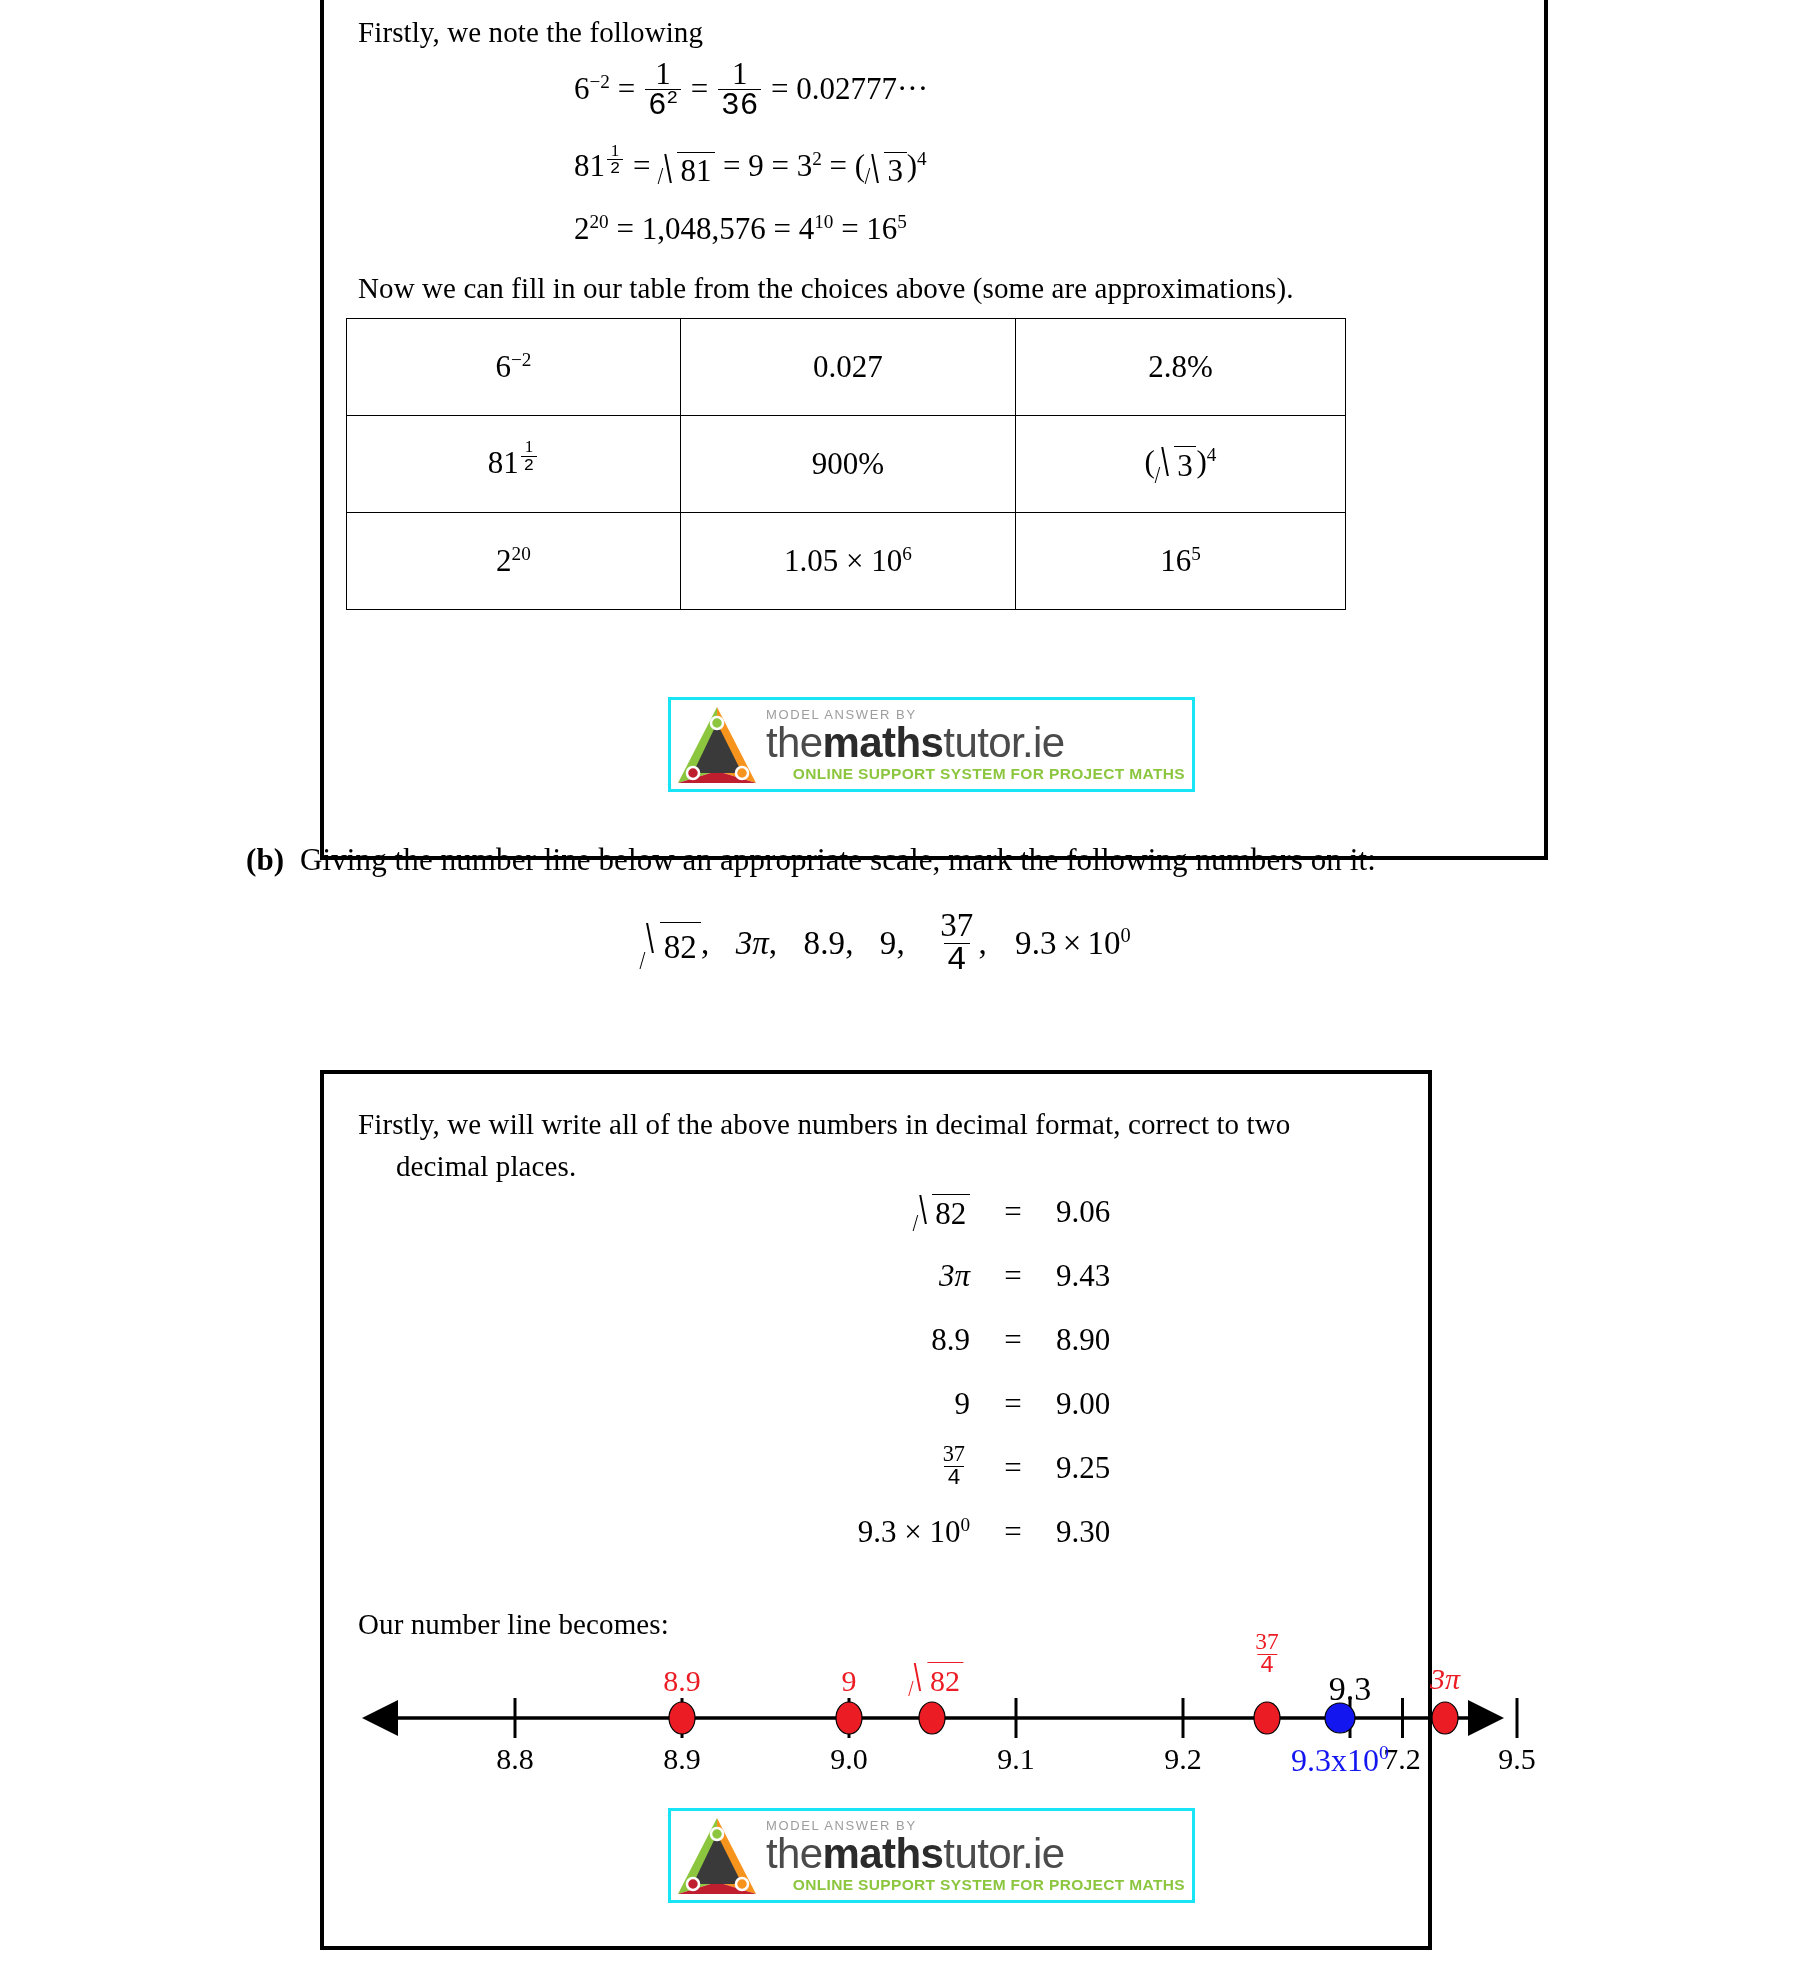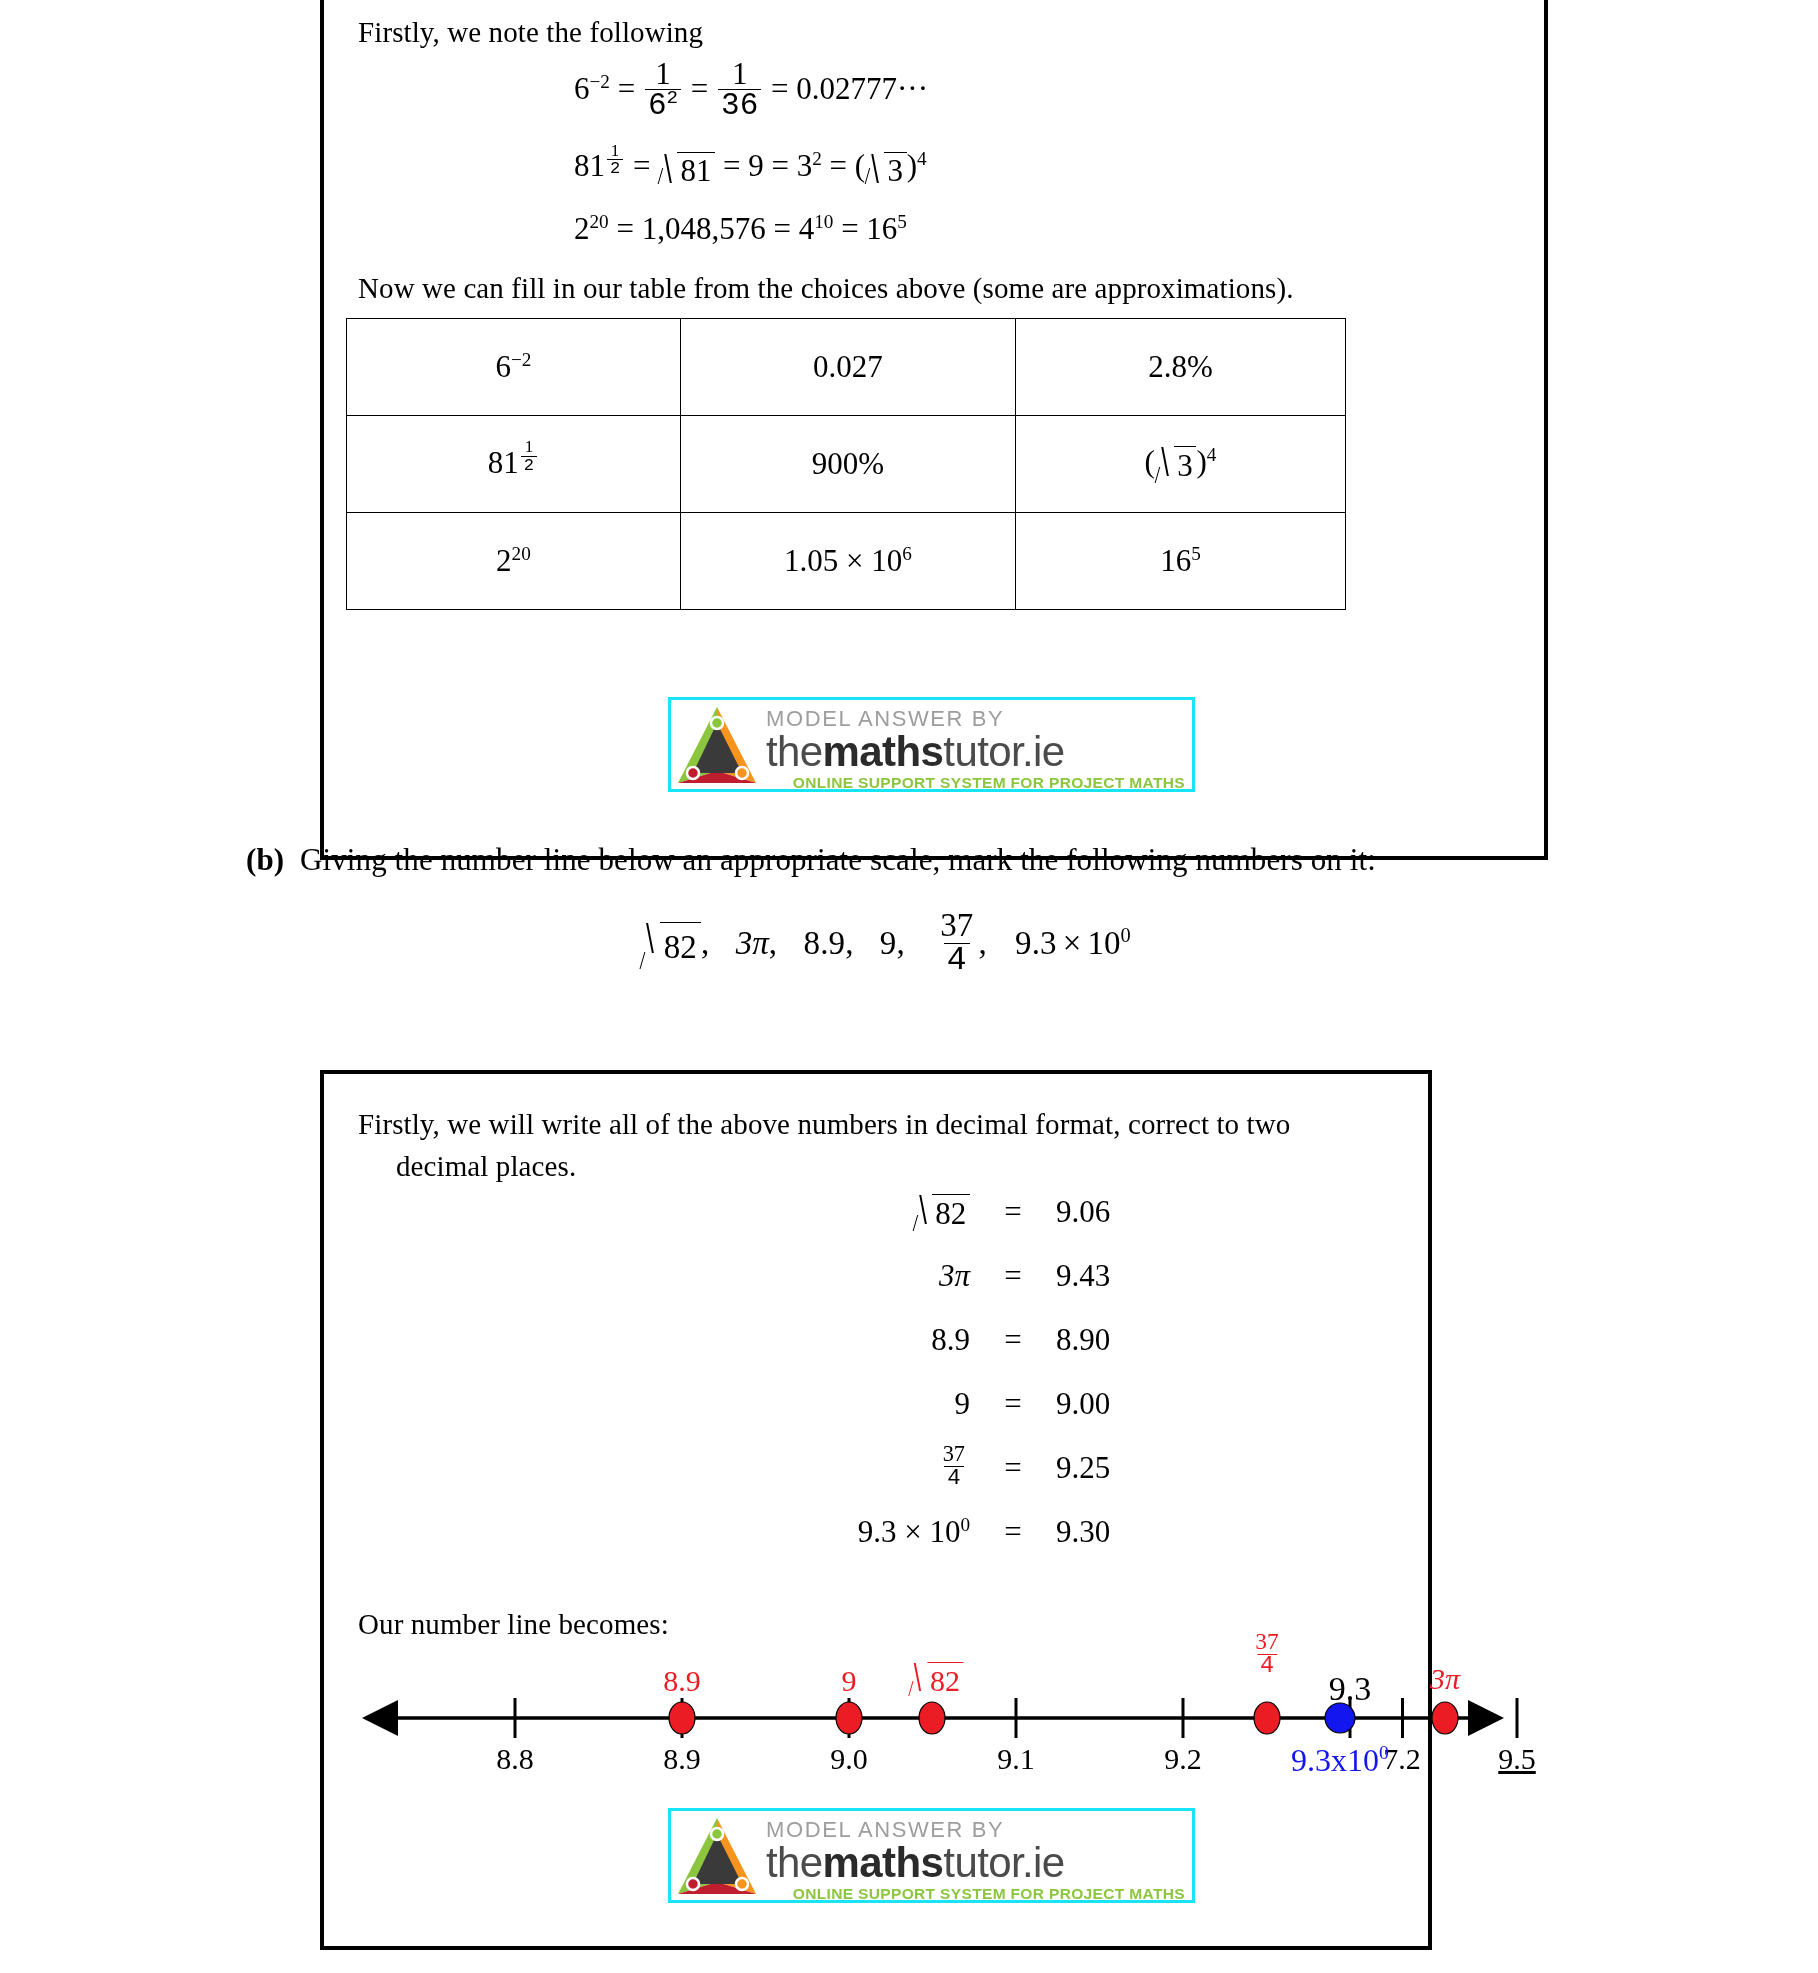--- a/index.html
+++ b/index.html
@@ -147,21 +147,21 @@
     flex: 0 0 86px;
     position: relative;
   }
   .logo .txt-wrap {
     flex: 1 1 auto;
     position: relative;
     padding-left: 6px;
   }
   .logo .l-model {
     font-family: "Liberation Sans", sans-serif;
-    font-size: 22px;
+    font-size: 13px;
     color: #9d9d9d;
     letter-spacing: 1.6px;
     line-height: 1;
     padding-top: 5px;
   }
   .logo .l-main {
     font-family: "Liberation Sans", sans-serif;
     font-size: 42px;
     color: #4b4b4b;
     line-height: 1.02;
@@ -444,21 +444,21 @@
     <ellipse cx="947" cy="98" rx="13" ry="16" fill="#ec1c24" stroke="#000" stroke-width="1.2"></ellipse>
     <circle cx="1020" cy="98" r="15" fill="#1416f0" stroke="#000" stroke-width="1.2"></circle>
     <ellipse cx="1125" cy="98" rx="13" ry="16" fill="#ec1c24" stroke="#000" stroke-width="1.2"></ellipse>
   </svg>
 
   <div class="nl-tick-label" style="left:195px; top:122px;">8.8</div>
   <div class="nl-tick-label" style="left:362px; top:122px;">8.9</div>
   <div class="nl-tick-label" style="left:529px; top:122px;">9.0</div>
   <div class="nl-tick-label" style="left:696px; top:122px;">9.1</div>
   <div class="nl-tick-label" style="left:863px; top:122px;">9.2</div>
-  <div class="nl-tick-label" style="left:1197px; top:122px;text-decoration:underline;">9.5</div>
+  <div class="nl-tick-label" style="left:1197px; top:122px;">9.5</div>
   <div class="nl-tick-label" style="left:1082px; top:122px;">7.2</div>
 
   <div style="position:absolute; left:1081px; top:78px; width:3px; height:40px; background:#000;"></div>
 
   <div class="nl-mark-label" style="left:362px; top:44px;">8.9</div>
   <div class="nl-mark-label" style="left:529px; top:44px;">9</div>
   <div class="nl-mark-label math" style="left:616px; top:40px;">
     <span class="sqrt">
         <span class="radical"></span>
         <span class="rad-body">82</span>

